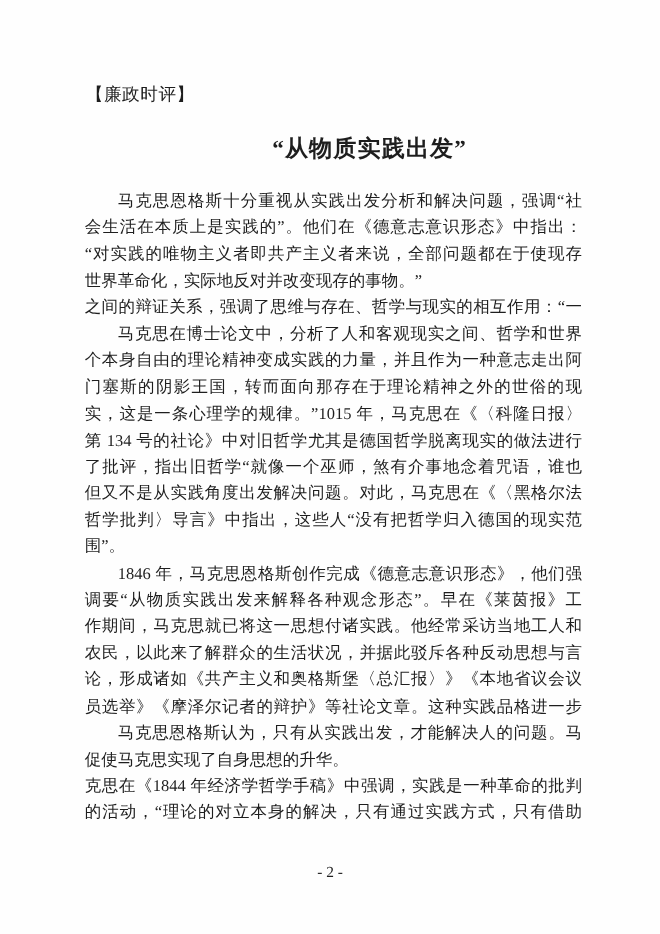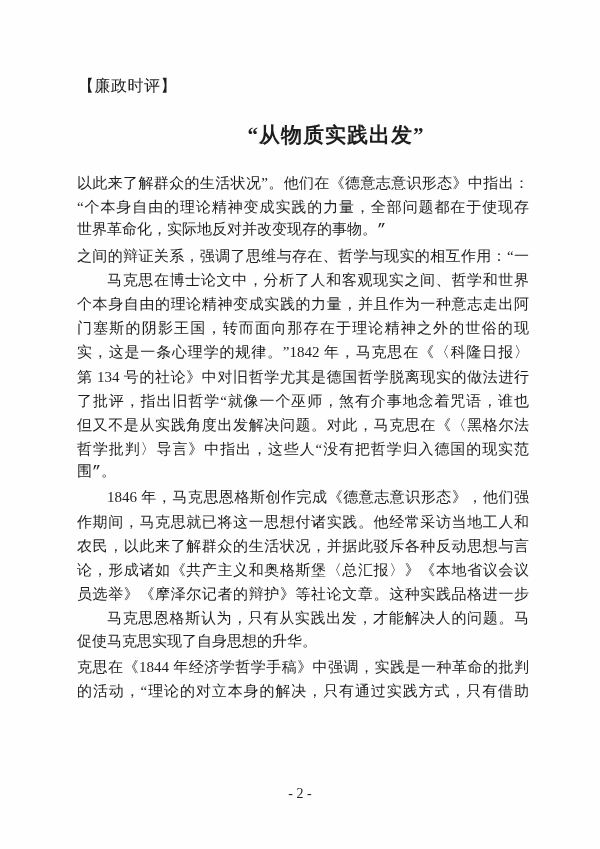--- a/index.html
+++ b/index.html
@@ -28,47 +28,49 @@
   .doc-body {
     position: absolute; left: 77px; top: 171px; width: 452px;
     font-size: 15px; line-height: 24.2px;
   }
   .tline {
     height: 24.2px;
     text-align: justify;
     text-align-last: justify;
   }
   .tline.first { text-indent: 2em; }
-  .tline.endline { text-align: left; text-align-last: left; font-family: Liberation Mono, monospace; }
+  .tline.endline { text-align: left; text-align-last: left; }
   .page-number {
     position: absolute; left: 0; top: 786px; width: 600px;
     text-align: center; font-size: 14px;
   }
 </style>
 </head>
 <body>
 
 <div class="page" style="background: rgb(254, 254, 254); color: rgb(30, 30, 30);">
   <div class="doc-header">【廉政时评】</div>
   <h1 class="doc-title">“从物质实践出发”</h1>
   <div class="doc-body" id="doc-body">
-      <div class="tline">以此来了解群众的生活状况”。他们在《德意志意识形态》中指出：</div>
-      <div class="tline">“个本身自由的理论精神变成实践的力量，全部问题都在于使现存</div>
+      <div class="tline first">马克思恩格斯十分重视从实践出发分析和解决问题，强调“社</div>
+      <div class="tline">会生活在本质上是实践的”。他们在《德意志意识形态》中指出：</div>
+      <div class="tline">“对实践的唯物主义者即共产主义者来说，全部问题都在于使现存</div>
       <div class="tline endline">世界革命化，实际地反对并改变现存的事物。”</div>
       <div class="tline">之间的辩证关系，强调了思维与存在、哲学与现实的相互作用：“一</div>
       <div class="tline first">马克思在博士论文中，分析了人和客观现实之间、哲学和世界</div>
       <div class="tline">个本身自由的理论精神变成实践的力量，并且作为一种意志走出阿</div>
       <div class="tline">门塞斯的阴影王国，转而面向那存在于理论精神之外的世俗的现</div>
-      <div class="tline">实，这是一条心理学的规律。”1842 年，马克思在《〈科隆日报〉</div>
+      <div class="tline">实，这是一条心理学的规律。”1015 年，马克思在《〈科隆日报〉</div>
       <div class="tline">第 134 号的社论》中对旧哲学尤其是德国哲学脱离现实的做法进行</div>
       <div class="tline">了批评，指出旧哲学“就像一个巫师，煞有介事地念着咒语，谁也</div>
       <div class="tline">但又不是从实践角度出发解决问题。对此，马克思在《〈黑格尔法</div>
       <div class="tline">哲学批判〉导言》中指出，这些人“没有把哲学归入德国的现实范</div>
       <div class="tline endline">围”。</div>
       <div class="tline first">1846 年，马克思恩格斯创作完成《德意志意识形态》，他们强</div>
+      <div class="tline">调要“从物质实践出发来解释各种观念形态”。早在《莱茵报》工</div>
       <div class="tline">作期间，马克思就已将这一思想付诸实践。他经常采访当地工人和</div>
       <div class="tline">农民，以此来了解群众的生活状况，并据此驳斥各种反动思想与言</div>
       <div class="tline">论，形成诸如《共产主义和奥格斯堡〈总汇报〉》《本地省议会议</div>
       <div class="tline">员选举》《摩泽尔记者的辩护》等社论文章。这种实践品格进一步</div>
       <div class="tline first">马克思恩格斯认为，只有从实践出发，才能解决人的问题。马</div>
       <div class="tline endline">促使马克思实现了自身思想的升华。</div>
       <div class="tline">克思在《1844 年经济学哲学手稿》中强调，实践是一种革命的批判</div>
       <div class="tline">的活动，“理论的对立本身的解决，只有通过实践方式，只有借助</div>
     </div>
   <div class="page-number">- 2 -</div>

